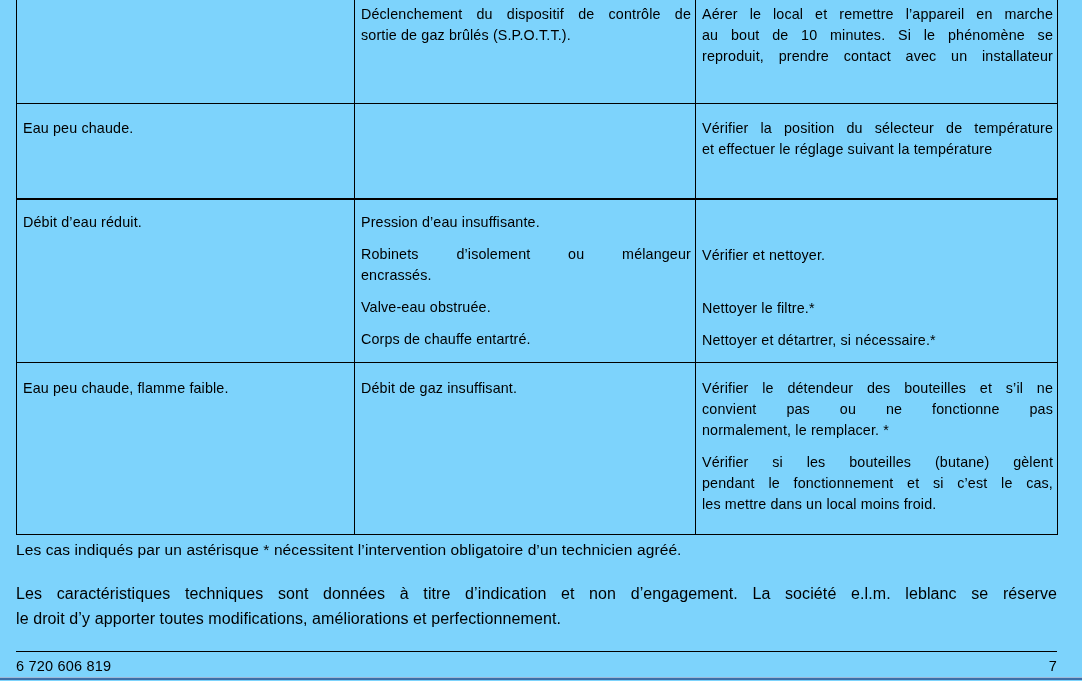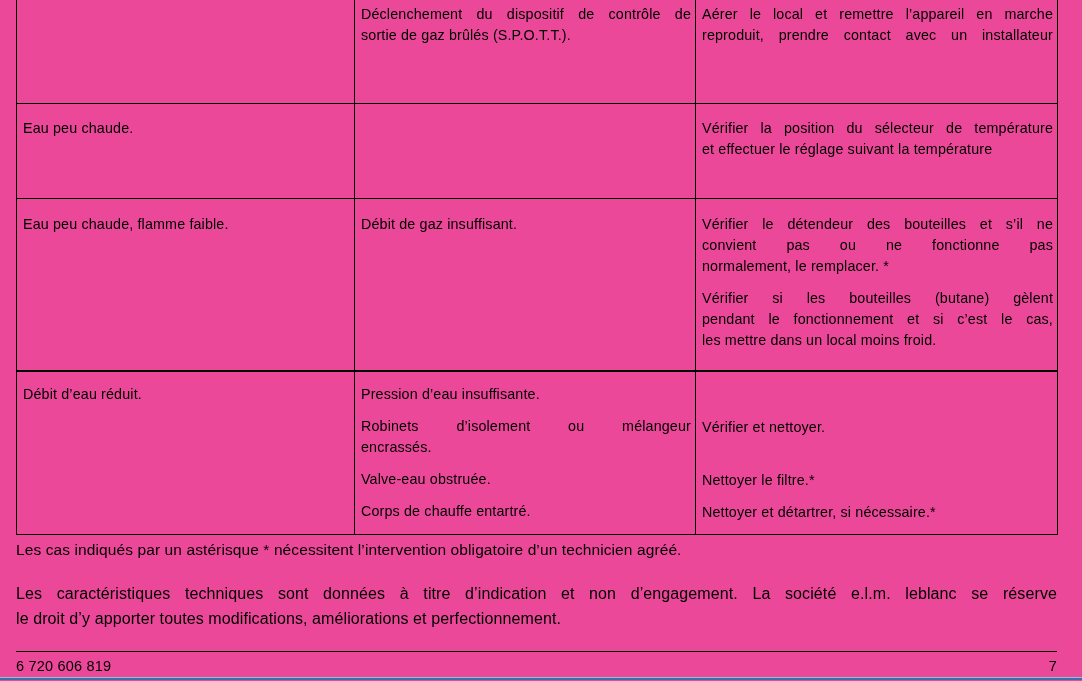--- a/index.html
+++ b/index.html
@@ -1,17 +1,17 @@
 <!DOCTYPE html>
 <html><head>
 <meta charset="utf-8">
 <style>
   html,body { margin:0; padding:0; background:#e8e8e8; }
   .page {
-    position:relative; width:1082px; height:681px; background:#ec4899;
+    position:relative; width:1082px; height:681px; background:#7dd3fc;
     font-family:"Liberation Sans", sans-serif; color:#000; overflow:hidden;
   }
   
   .tbl {
     position:absolute; left:16px; top:0; width:1042px; box-sizing:border-box;
     border-left:1.5px solid #000; border-right:1.5px solid #000; border-bottom:1.5px solid #000;
   }
   .row { display:grid; grid-template-columns:337px 341px 1fr; box-sizing:border-box; }
   .row + .row { border-top:1.4px solid #000; }
   .row.heavy-top { border-top:2.5px solid #000; }
@@ -64,61 +64,37 @@
       <div class="cell pt4"></div>
       <div class="cell pt4">
           <div class="para">
             <div class="line">Déclenchement du dispositif de contrôle de</div>
             <div class="line">sortie de gaz brûlés (S.P.O.T.T.).</div>
           </div>
         </div>
       <div class="cell pt4 justify-all">
           <div class="para">
             <div class="line">Aérer le local et remettre l’appareil en marche</div>
+            <div class="line">au bout de 10 minutes. Si le phénomène se</div>
             <div class="line">reproduit, prendre contact avec un installateur</div>
           </div>
         </div>
     </div>
 
     <div class="row h2">
       <div class="cell pt14">
           <div class="para">
             <div class="line">Eau peu chaude.</div>
           </div>
         </div>
       <div class="cell pt14"></div>
       <div class="cell pt14">
           <div class="para">
             <div class="line">Vérifier la position du sélecteur de température</div>
             <div class="line">et effectuer le réglage suivant la température</div>
-          </div>
-        </div>
-    </div>
-
-    <div class="row h3">
-      <div class="cell pt15">
-          <div class="para">
-            <div class="line">Eau peu chaude, flamme faible.</div>
-          </div>
-        </div>
-      <div class="cell pt15">
-          <div class="para">
-            <div class="line">Débit de gaz insuffisant.</div>
-          </div>
-        </div>
-      <div class="cell pt15">
-          <div class="para">
-            <div class="line">Vérifier le détendeur des bouteilles et s’il ne</div>
-            <div class="line">convient pas ou ne fonctionne pas</div>
-            <div class="line">normalement, le remplacer. *</div>
-          </div>
-          <div class="para">
-            <div class="line">Vérifier si les bouteilles (butane) gèlent</div>
-            <div class="line">pendant le fonctionnement et si c’est le cas,</div>
-            <div class="line">les mettre dans un local moins froid.</div>
           </div>
         </div>
     </div>
 
     <div class="row h4 heavy-top">
       <div class="cell pt12">
           <div class="para">
             <div class="line">Débit d’eau réduit.</div>
           </div>
         </div>
@@ -149,20 +125,45 @@
             </div>
           </div>
         <div class="pgroup mt11">
             <div class="para">
               <div class="line">Nettoyer et détartrer, si nécessaire.*</div>
             </div>
           </div>
       </div>
     </div>
 
+    <div class="row h3">
+      <div class="cell pt15">
+          <div class="para">
+            <div class="line">Eau peu chaude, flamme faible.</div>
+          </div>
+        </div>
+      <div class="cell pt15">
+          <div class="para">
+            <div class="line">Débit de gaz insuffisant.</div>
+          </div>
+        </div>
+      <div class="cell pt15">
+          <div class="para">
+            <div class="line">Vérifier le détendeur des bouteilles et s’il ne</div>
+            <div class="line">convient pas ou ne fonctionne pas</div>
+            <div class="line">normalement, le remplacer. *</div>
+          </div>
+          <div class="para">
+            <div class="line">Vérifier si les bouteilles (butane) gèlent</div>
+            <div class="line">pendant le fonctionnement et si c’est le cas,</div>
+            <div class="line">les mettre dans un local moins froid.</div>
+          </div>
+        </div>
+    </div>
+
   </div>
 
   <div class="note1">Les cas indiqués par un astérisque * nécessitent l’intervention obligatoire d’un technicien agréé.</div>
 
   <div class="disclaimer">
       <div class="para">
         <div class="line">Les caractéristiques techniques sont données à titre d’indication et non d’engagement. La société e.l.m. leblanc se réserve</div>
         <div class="line">le droit d’y apporter toutes modifications, améliorations et perfectionnement.</div>
       </div>
     </div>

